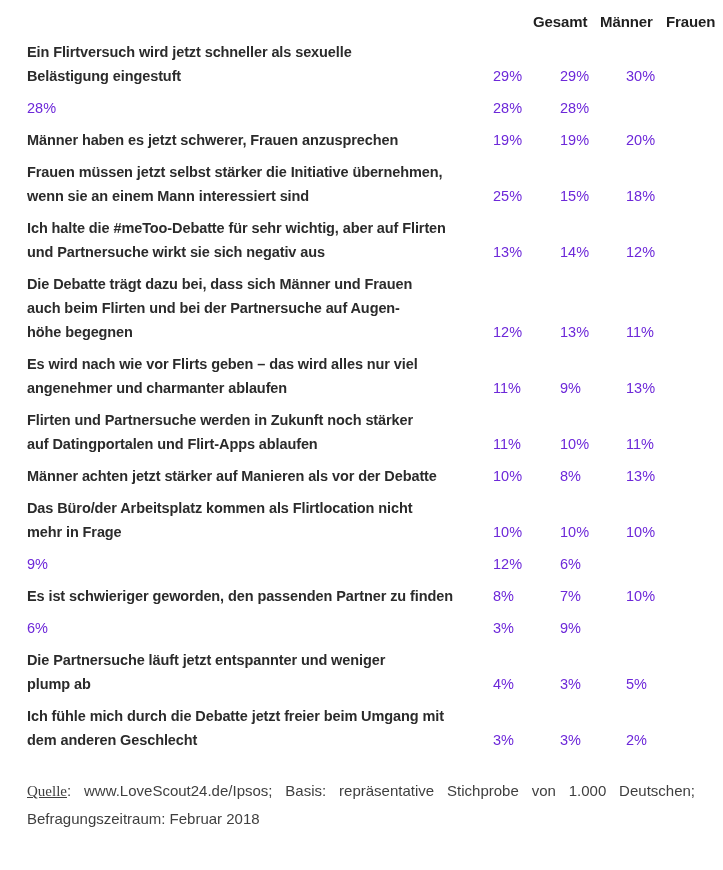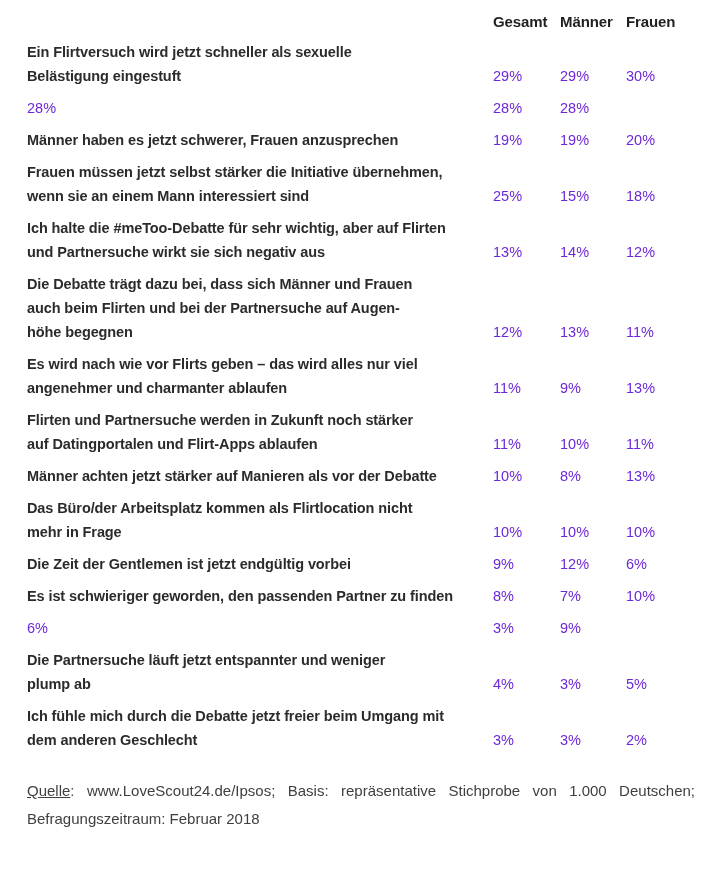--- a/index.html
+++ b/index.html
@@ -22,20 +22,21 @@
     grid-template-columns: 466px 67px 66px 1fr;
     margin-bottom: 8px;
   }
   .row.header { margin-bottom: 6px; }
   .col-head {
     font-weight: bold;
     font-size: 15px;
     line-height: 24px;
     color: #1f1f1f;
     letter-spacing: -0.1px;
+    margin-left: 40px;
   }
   .stmt {
     font-weight: bold;
     font-size: 14.5px;
     line-height: 24px;
     color: #2b2b2b;
     letter-spacing: -0.1px;
     white-space: pre;
   }
   .val {
@@ -44,21 +45,21 @@
     color: #6d28d9;
     align-self: end;
   }
   .footer {
     margin-top: 25px;
     font-size: 15px;
     line-height: 28px;
     color: #3f3f3f;
     text-align: justify;
   }
-  .footer .quelle { text-decoration: underline; }
+  .footer .quelle { text-decoration: underline; font-family: Liberation Serif, serif; }
 </style>
 </head>
 <body>
 
 <div class="page">
 
   <div class="row header">
     <div></div>
     <div class="col-head">Gesamt</div>
     <div class="col-head">Männer</div>
@@ -136,21 +137,20 @@
 
   <div class="row">
     <div class="stmt">Das Büro/der Arbeitsplatz kommen als Flirtlocation nicht
 mehr in Frage</div>
     <div class="val">10%</div>
     <div class="val">10%</div>
     <div class="val">10%</div>
   </div>
 
   <div class="row">
-    <div class="stmt">Die Zeit der Gentlemen ist jetzt endgültig vorbei</div>
     <div class="val">9%</div>
     <div class="val">12%</div>
     <div class="val">6%</div>
   </div>
 
   <div class="row">
     <div class="stmt">Es ist schwieriger geworden, den passenden Partner zu finden</div>
     <div class="val">8%</div>
     <div class="val">7%</div>
     <div class="val">10%</div>

